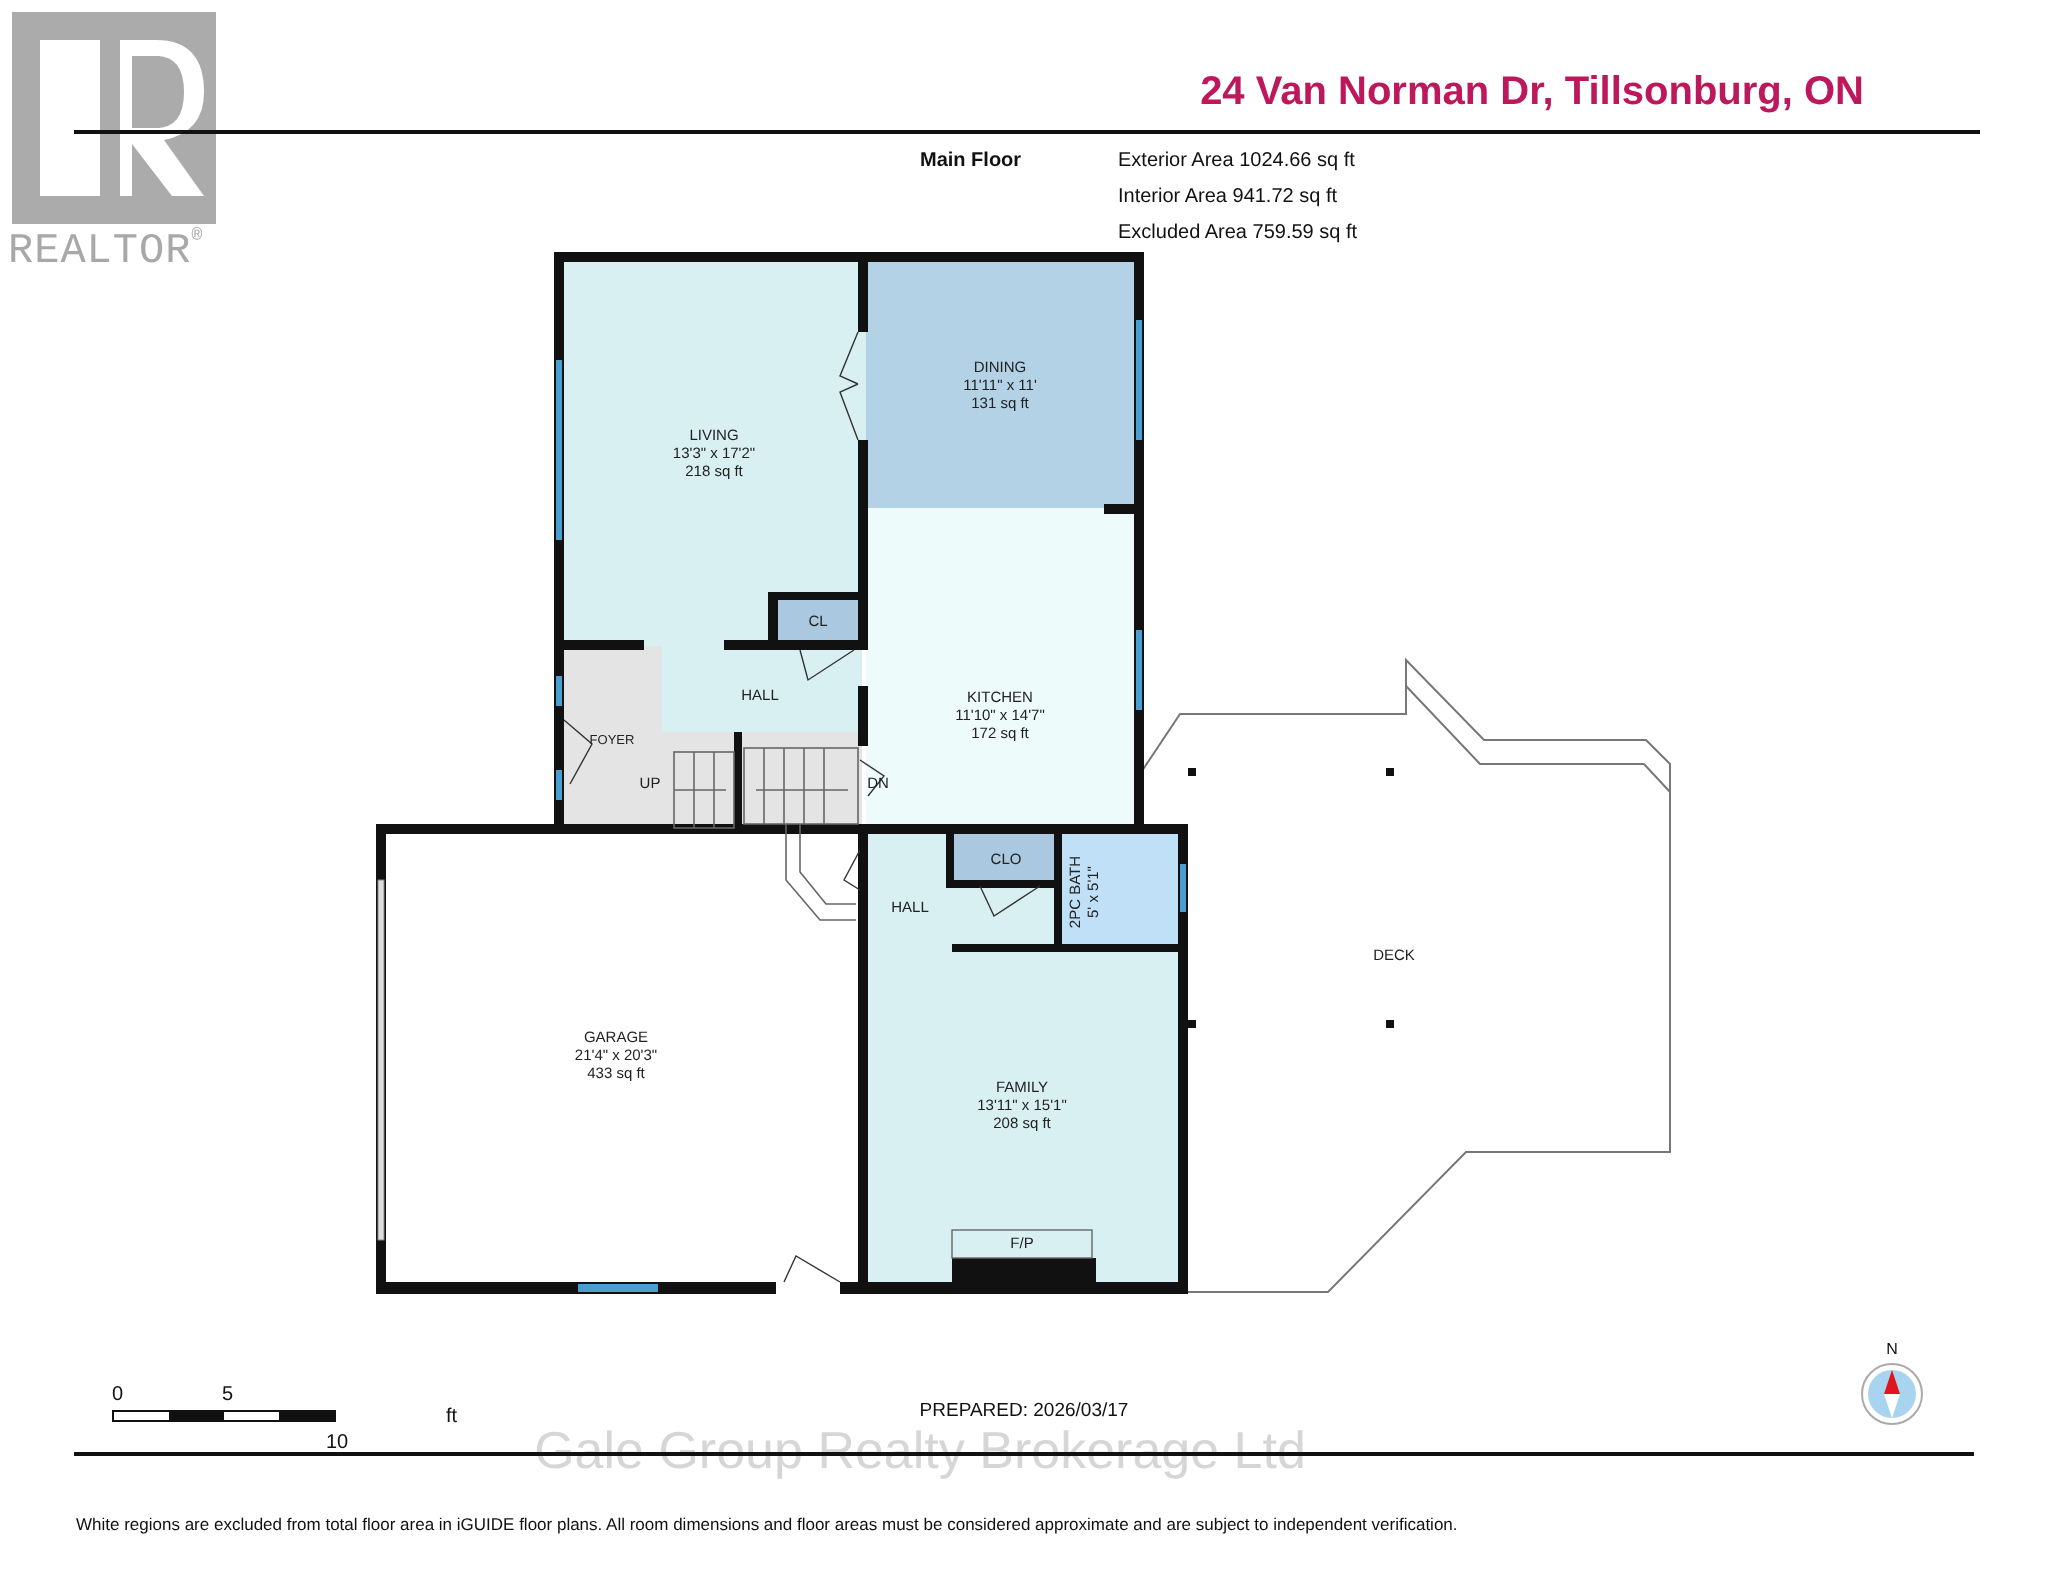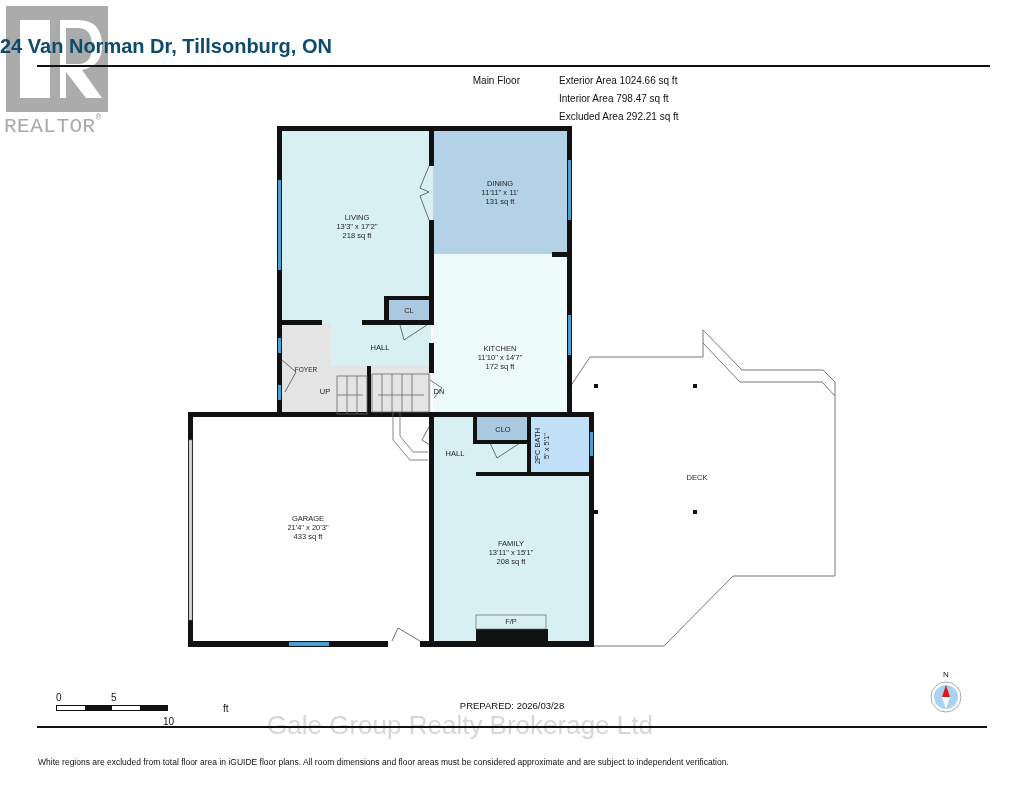--- a/index.html
+++ b/index.html
@@ -1,23 +1,23 @@
 <!DOCTYPE html>
 <html><head>
 <meta charset="utf-8">
 <style>
   html, body { margin:0; padding:0; background:#ffffff; }
   body { width:1024px; height:791px; position:relative; overflow:hidden; font-family:"Liberation Sans", sans-serif; color:#111; }
   .logo { position:absolute; left:6px; top:6px; width:102px; height:106px; background:#ababab; }
   .logo-text { position:absolute; left:4px; top:115px; font-size:21px; color:#a8a8a8; letter-spacing:0.5px; font-family:Liberation Mono, monospace; }
   .logo-text sup { font-size:9px; vertical-align:top; position:relative; top:-2px; }
-  .title { position:absolute; left:0; width:932px; top:35px; text-align:left; font-size:20px; font-weight:bold; color:#0c4a6e; }
+  .title { position:absolute; left:0; width:932px; top:35px; text-align:right; font-size:20px; font-weight:bold; color:#be185d; }
   .rule { position:absolute; height:2px; background:#111; }
   .areas { position:absolute; left:460px; top:72px; font-size:10px; line-height:18px; }
-  .areas .lbl { position:absolute; left:0; top:0; font-weight:normal; width:60px; text-align:right; }
+  .areas .lbl { position:absolute; left:0; top:0; font-weight:bold; width:60px; text-align:left; }
   .areas .vals { position:absolute; left:63px; top:0; white-space:nowrap;margin-left:36px; }
   svg.plan { position:absolute; left:0; top:0; }
   .room-label { font-size:7.5px; fill:#222; font-family:"Liberation Sans", sans-serif; }
   .scale { position:absolute; left:56px; top:692px; font-size:10px; }
   .prepared { position:absolute; left:0; width:1024px; text-align:center; top:700px; font-size:9.5px; }
   .watermark { position:absolute; left:0; width:920px; text-align:center; top:710px; font-size:26px; color:rgba(180,180,180,0.55); }
   .disclaimer { position:absolute; left:38px; top:735px; font-size:8.5px; white-space:nowrap;margin-top:22px; }
   .compass { position:absolute; left:928px; top:670px; }
 </style>
 </head>
@@ -33,22 +33,22 @@
 </div>
 <div class="logo-text"><span>REALTOR</span><sup>®</sup></div>
 
 <div class="title">24 Van Norman Dr, Tillsonburg, ON</div>
 <div class="rule" style="left:37px; top:65px; width:953px;"></div>
 
 <div class="areas">
   <div class="lbl">Main Floor</div>
   <div class="vals">
     <div>Exterior Area 1024.66 sq ft</div>
-    <div>Interior Area 798.47 sq ft</div>
-    <div>Excluded Area 292.21 sq ft</div>
+    <div>Interior Area 941.72 sq ft</div>
+    <div>Excluded Area 759.59 sq ft</div>
   </div>
 </div>
 
 <svg class="plan" width="1024" height="791" viewBox="0 0 1024 791">
 
   <g fill="none" stroke="#777" stroke-width="1">
     <path d="M568 390 L590 357 L703 357 L703 330 L742 370 L823 370 L835 382 L835 576 L733 576 L664 646 L592 646"></path>
     <path d="M703 343 L740 382 L822 382 L835 396"></path>
   </g>
   <g fill="#111">
@@ -165,21 +165,21 @@
 </svg>
 
 <div class="scale">
   <span style="position:absolute; left:0; top:0;">0</span>
   <span style="position:absolute; left:55px; top:0;">5</span>
   <span style="position:absolute; left:107px; top:0;margin-top:24px;">10</span>
   <div style="position:absolute; left:0; top:13px; width:110px; height:4px; border:1px solid #111; background:linear-gradient(to right,#fff 0 25%,#111 25% 50%,#fff 50% 75%,#111 75% 100%);"></div>
   <span style="position:absolute; left:119px; top:11px;padding-left:48px;">ft</span>
 </div>
 
-<div class="prepared">PREPARED: 2026/03/28</div>
+<div class="prepared">PREPARED: 2026/03/17</div>
 <div class="watermark">Gale Group Realty Brokerage Ltd</div>
 <div class="rule" style="left:37px; top:726px; width:950px;"></div>
 <div class="disclaimer">White regions are excluded from total floor area in iGUIDE floor plans. All room dimensions and floor areas must be considered approximate and are subject to independent verification.</div>
 
 <div class="compass">
   <div style="text-align:center; font-size:8px; width:36px;">N</div>
   <svg width="36" height="36" viewBox="0 0 36 36">
     <circle cx="18" cy="18" r="15" fill="#fff" stroke="#aaa" stroke-width="1"></circle>
     <circle cx="18" cy="18" r="12" fill="#a9d4ef"></circle>
     <polygon points="18,6 22,18 14,18" fill="#e0161e"></polygon>

